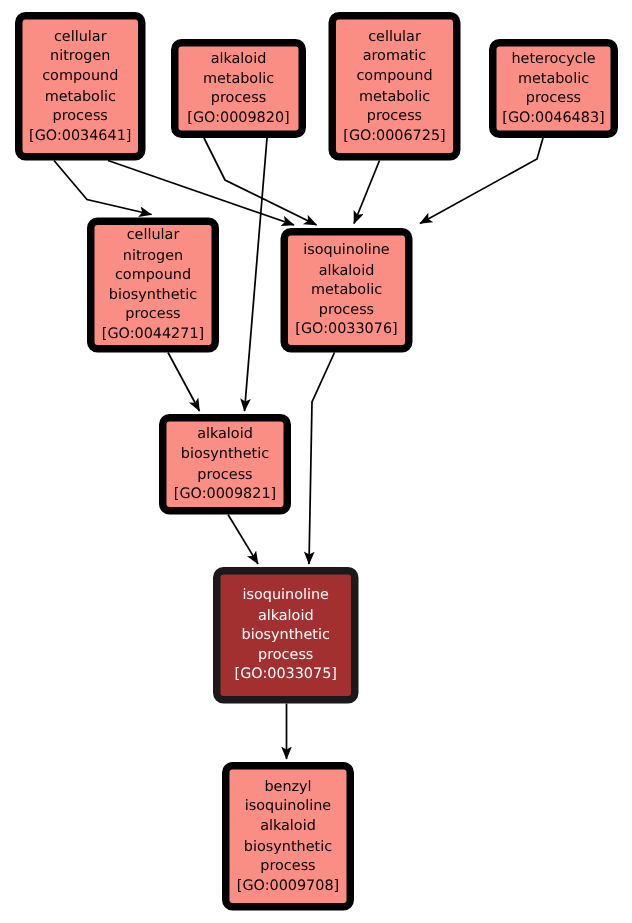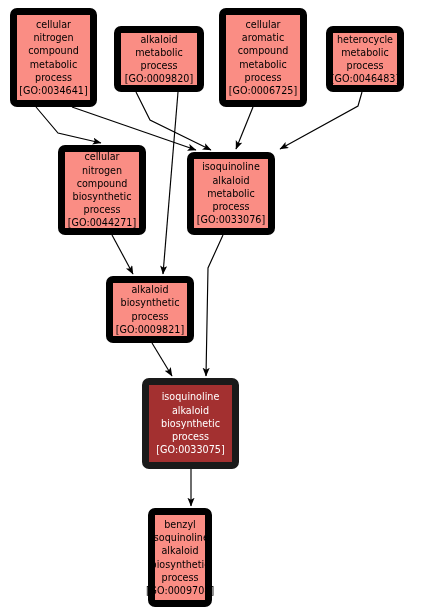--- a/index.html
+++ b/index.html
@@ -20,21 +20,21 @@
   #edge-layer {
     position: absolute;
     left: 0;
     top: 0;
     width: 421px;
     height: 615px;
   }
   .go-node {
     position: absolute;
     box-sizing: border-box;
-    border: 7px solid #000000;
+    border: 5px solid #000000;
     border-radius: 7px;
     display: flex;
     flex-direction: column;
     align-items: center;
     justify-content: center;
     text-align: center;
     font-size: 9.6px;
     line-height: 13.2px;
     letter-spacing: 0px;
     color: #000000;
@@ -98,21 +98,21 @@
         <span class="go-id">[GO:0009820]</span>
       </div>
       <div class="go-node" style="left: 219px; top: 8px; width: 88px; height: 99px;">
         <span class="go-label">cellular
 aromatic
 compound
 metabolic
 process</span>
         <span class="go-id">[GO:0006725]</span>
       </div>
-      <div class="go-node" style="left: 326px; top: 26px; width: 78px; height: 66px;">
+      <div class="go-node" style="left: 326px; top: 26px; width: 86px; height: 66px;">
         <span class="go-label">heterocycle
 metabolic
 process</span>
         <span class="go-id">[GO:0046483]</span>
       </div>
       <div class="go-node" style="left: 58px; top: 145px; width: 88px; height: 90px;">
         <span class="go-label">cellular
 nitrogen
 compound
 biosynthetic
@@ -132,21 +132,21 @@
 process</span>
         <span class="go-id">[GO:0009821]</span>
       </div>
       <div class="go-node highlight" style="left: 142px; top: 378px; width: 97px; height: 91px;">
         <span class="go-label">isoquinoline
 alkaloid
 biosynthetic
 process</span>
         <span class="go-id">[GO:0033075]</span>
       </div>
-      <div class="go-node" style="left: 148px; top: 508px; width: 64px; height: 99px;">
+      <div class="go-node" style="left: 148px; top: 508px; width: 88px; height: 99px;">
         <span class="go-label">benzyl
 isoquinoline
 alkaloid
 biosynthetic
 process</span>
         <span class="go-id">[GO:0009708]</span>
       </div>
     </div>
 
 </div>

